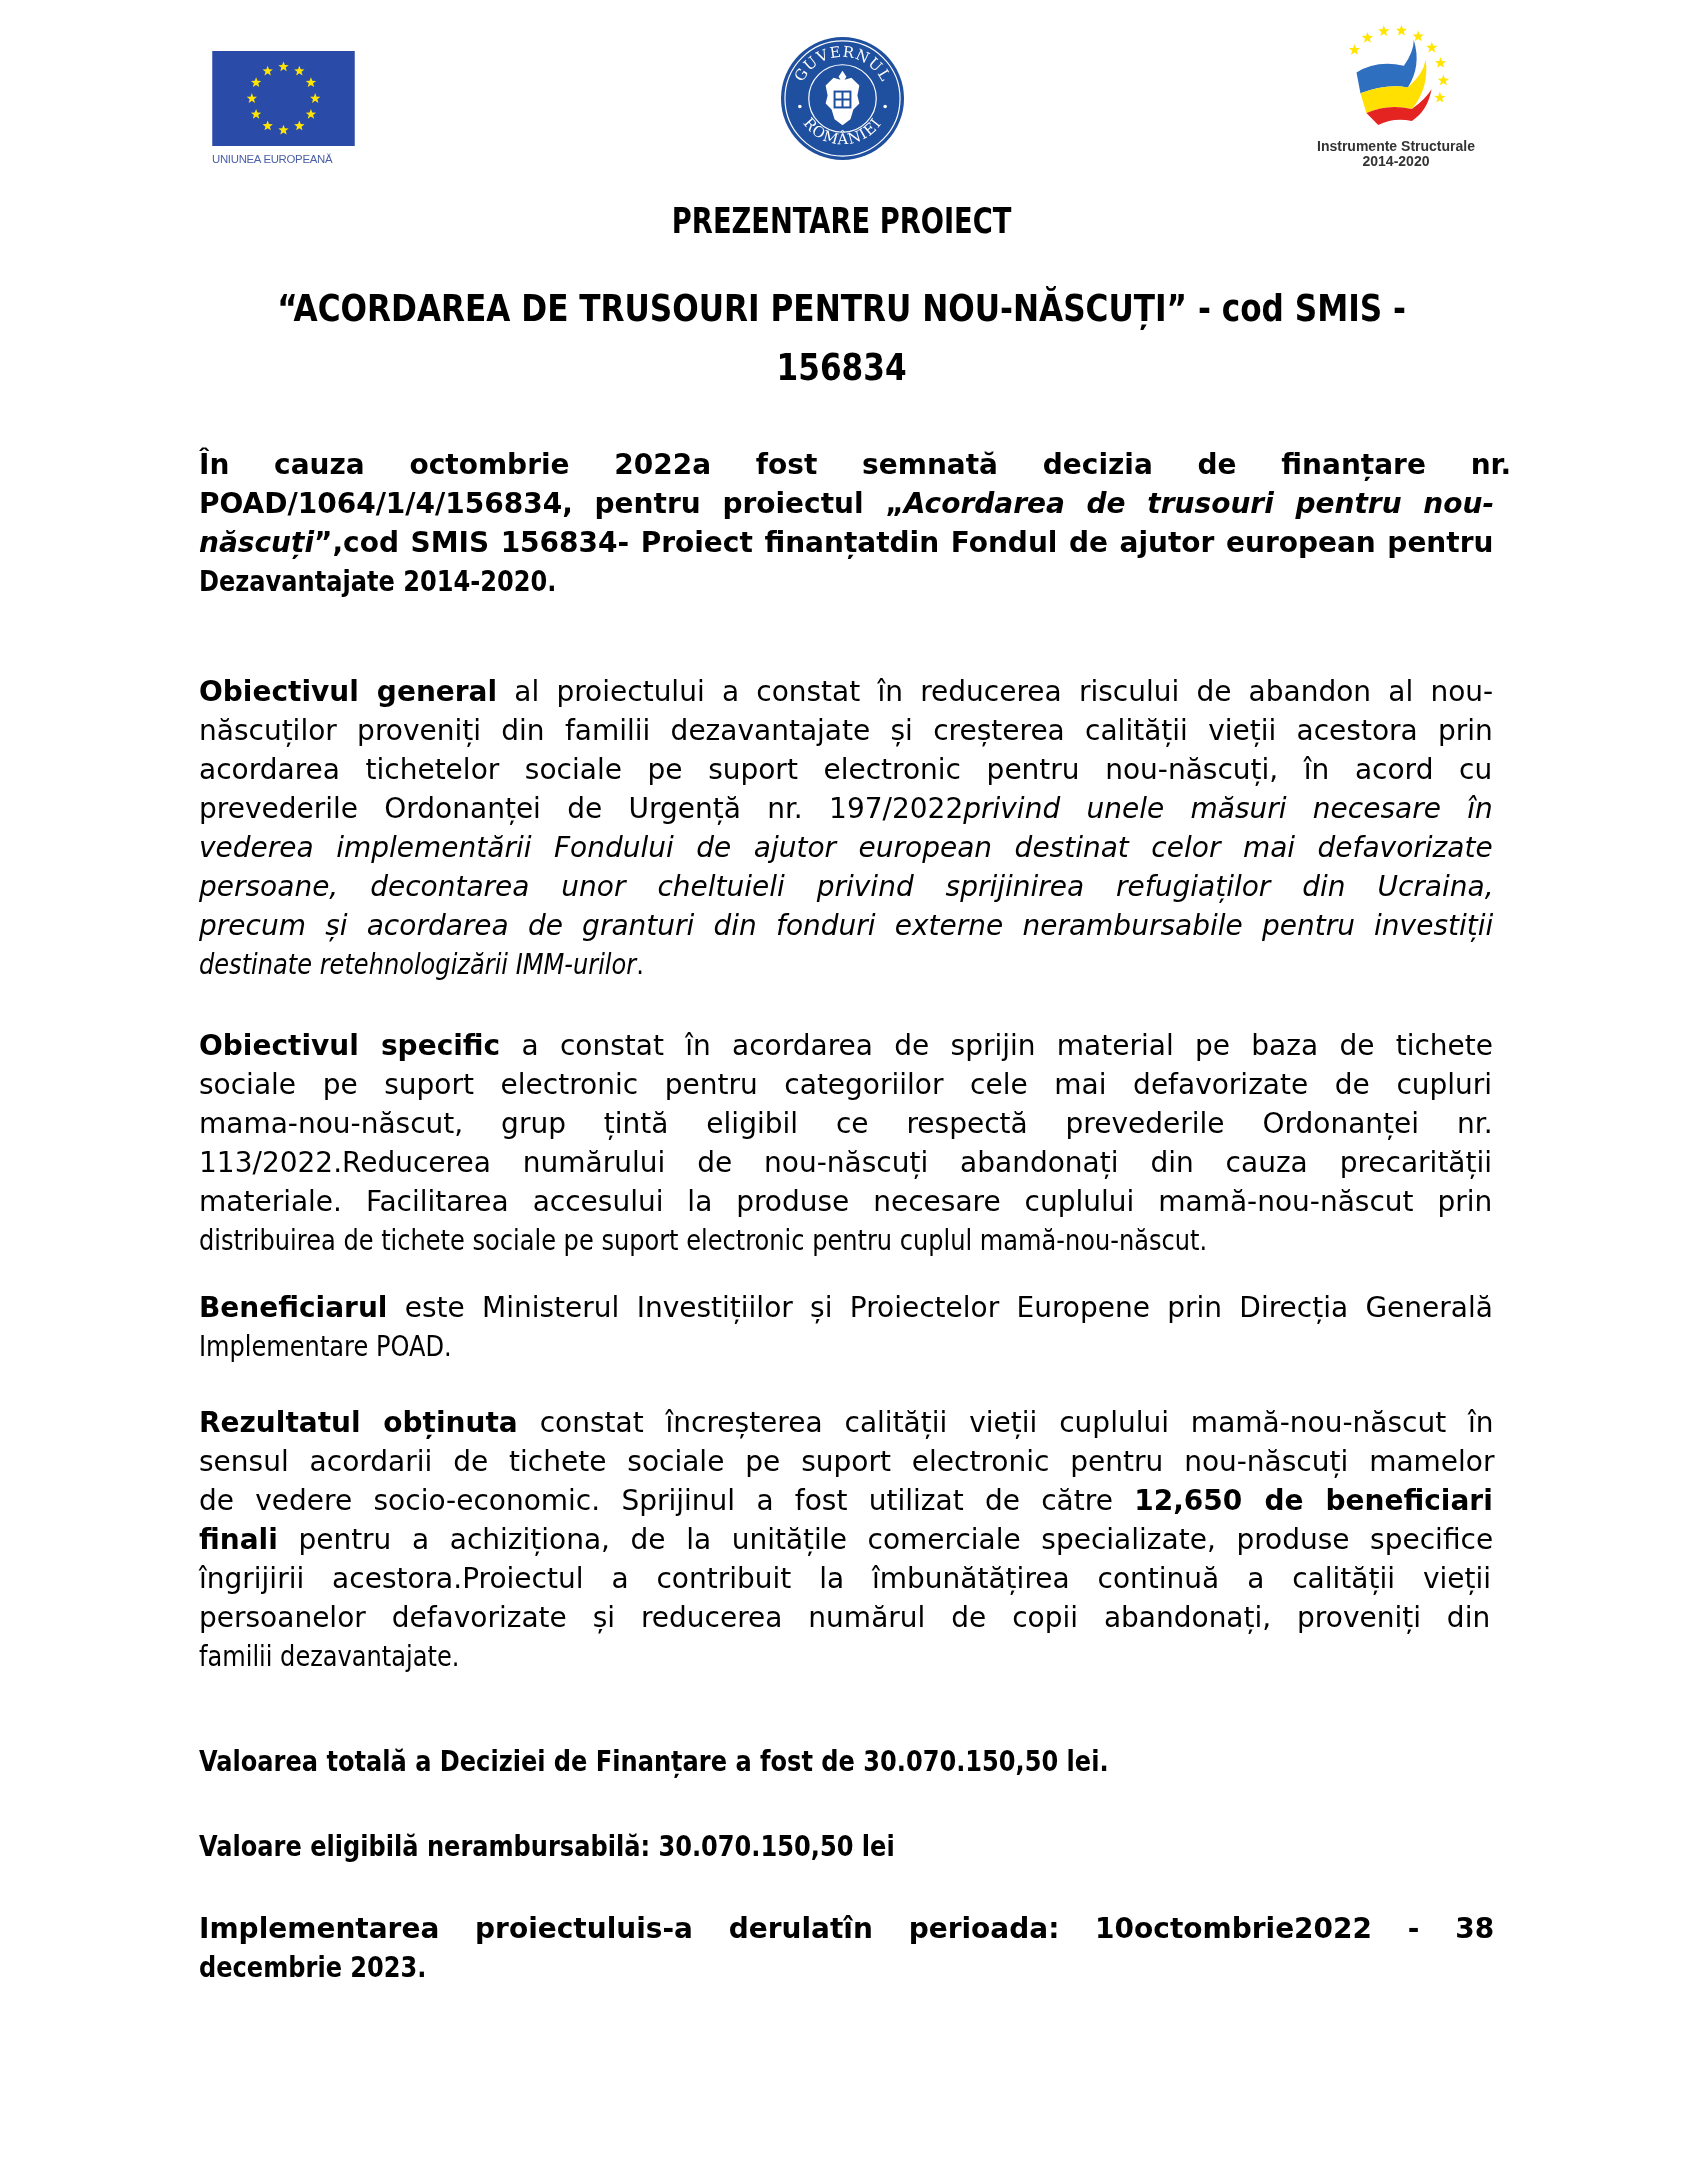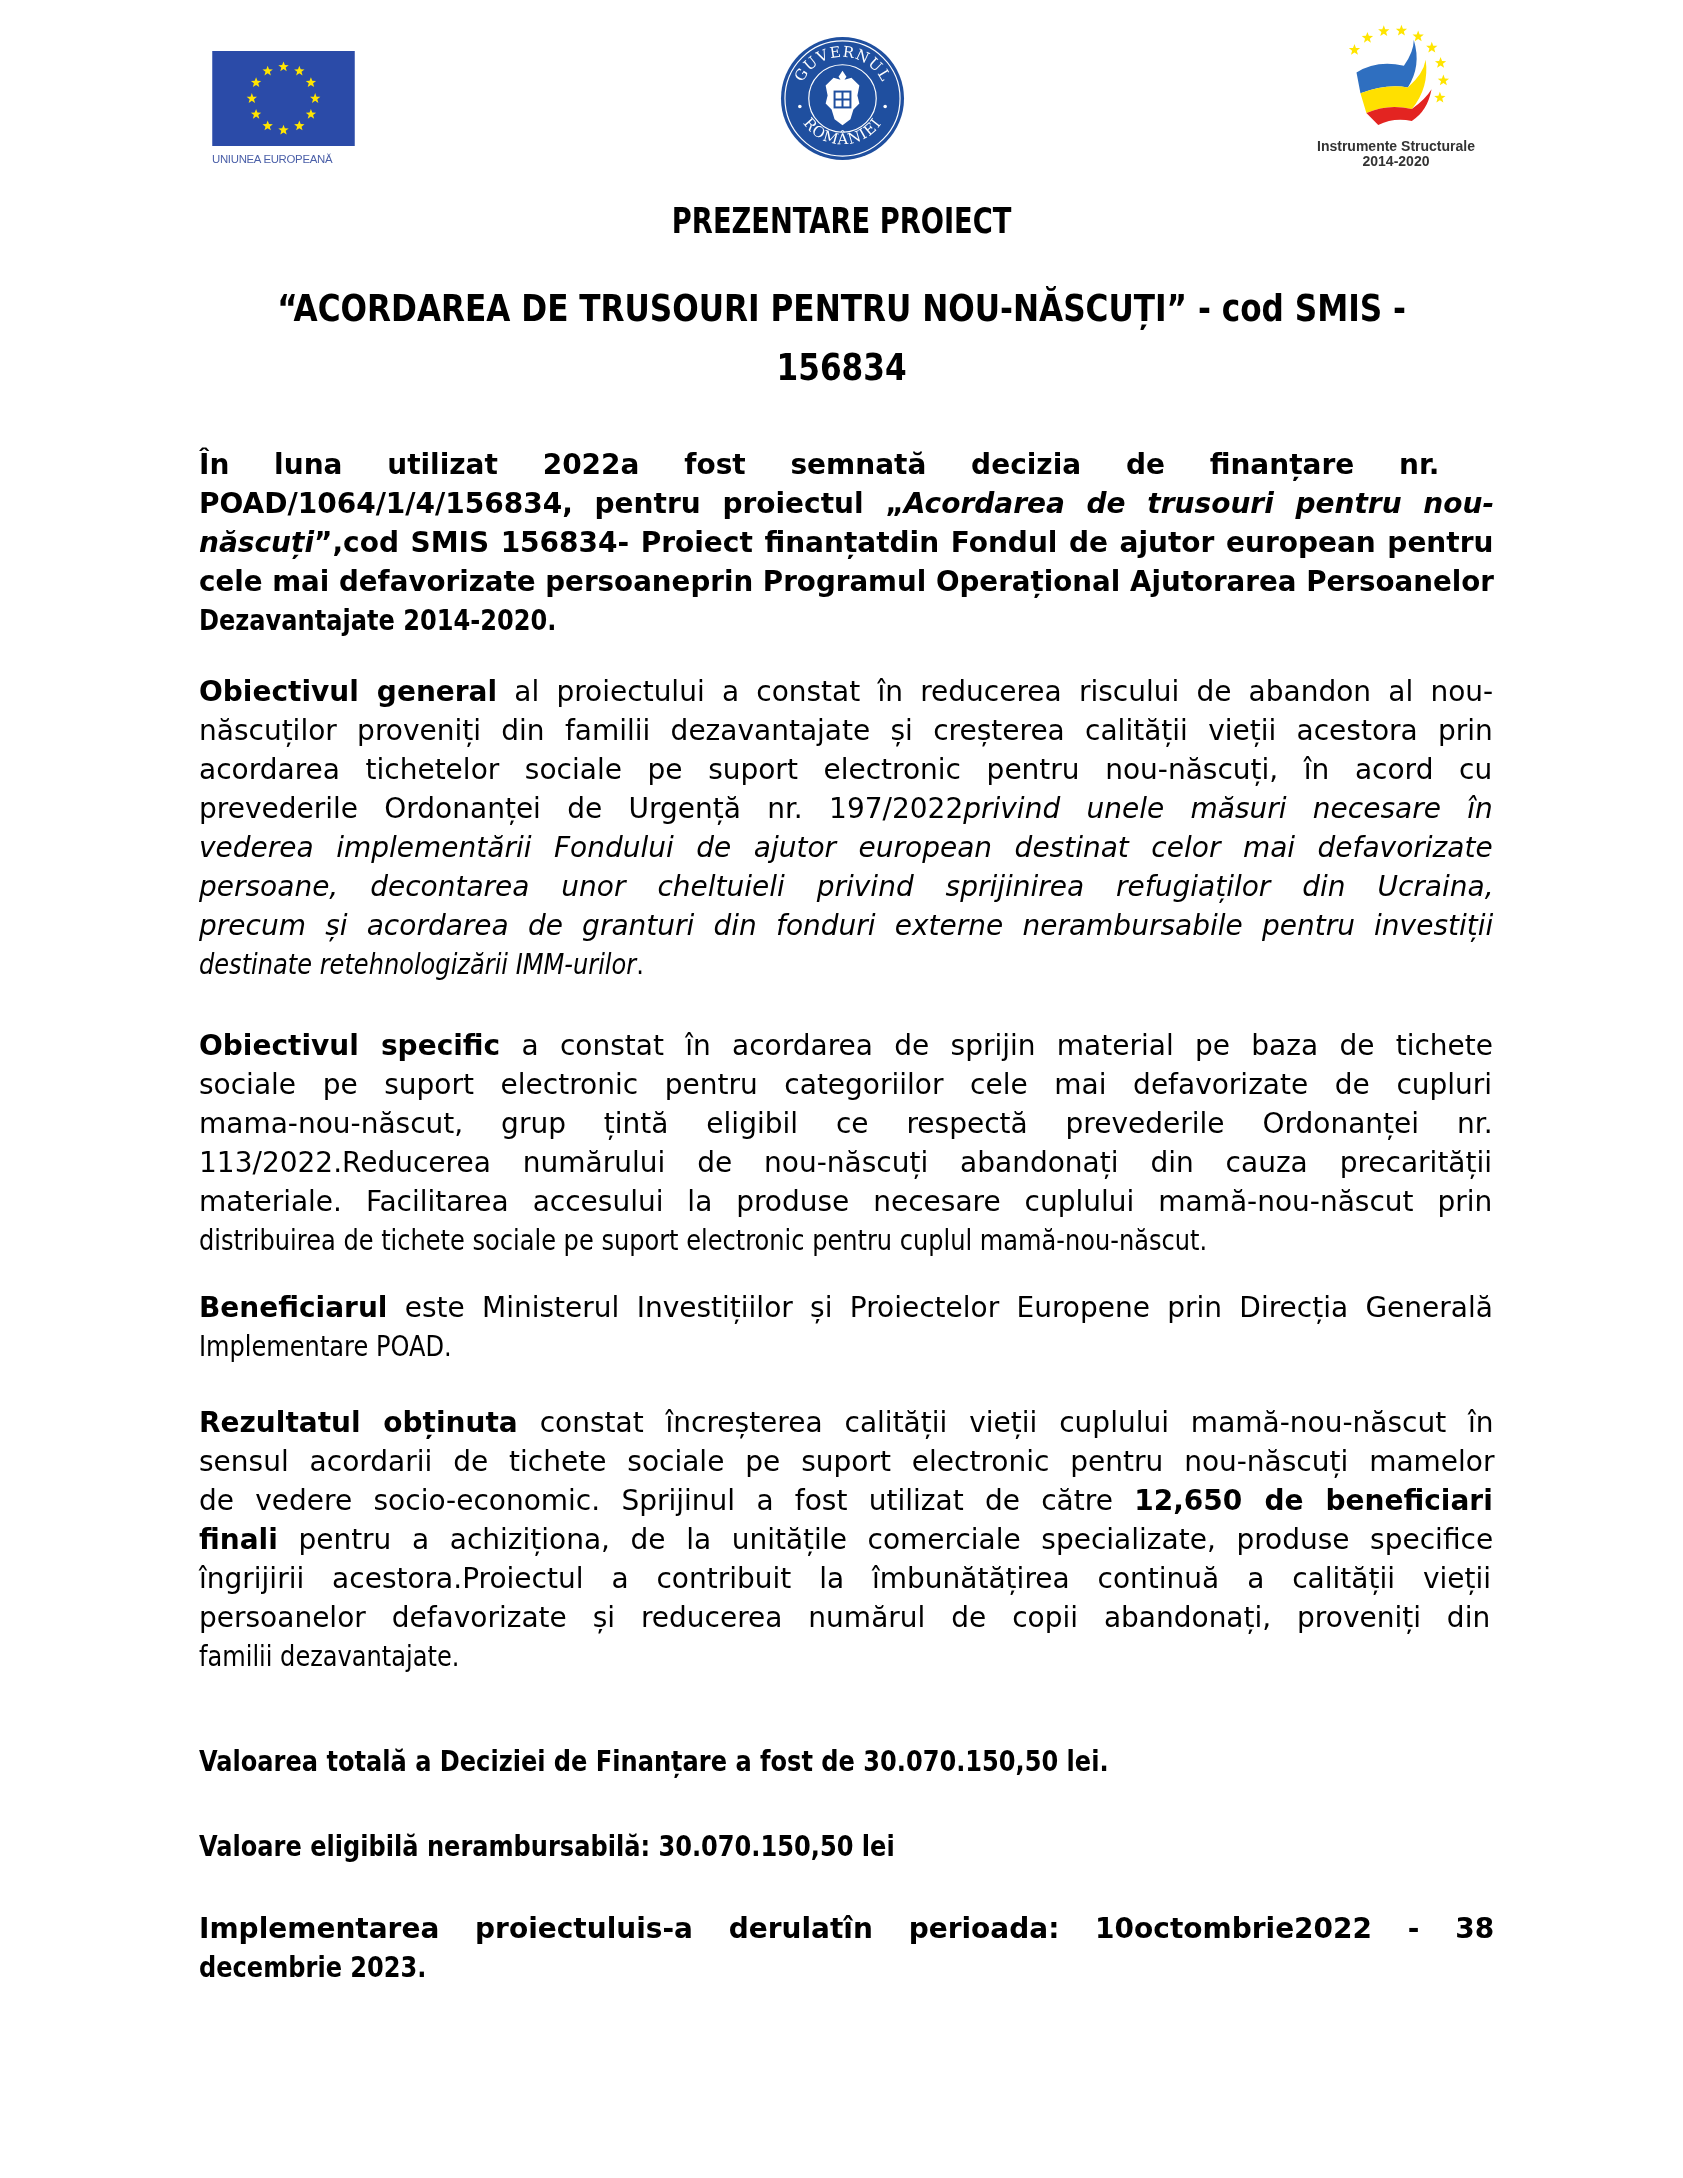--- a/index.html
+++ b/index.html
@@ -111,24 +111,23 @@
 </div>
 
 <div id="main-title" class="title">PREZENTARE PROIECT</div>
 <div id="sub-title" class="title">
   <div>“ACORDAREA DE TRUSOURI PENTRU NOU-NĂSCUȚI” - cod SMIS -</div>
   <div>156834</div>
 </div>
 
 <div id="body">
   <div class="para bold" style="top:445px">
-      <span class="line"><span class="inner" style="word-spacing: 35px;"><span>În luna utilizat 2022a fost semnată decizia de finanțare nr.</span></span></span>
+      <span class="line"><span class="inner" style="word-spacing: 35px;"><span>În cauza octombrie 2022a fost semnată decizia de finanțare nr.</span></span></span>
       <span class="line"><span class="inner" style="word-spacing: 12px;"><span>POAD/1064/1/4/156834, pentru proiectul „</span><span class="i">Acordarea de trusouri pentru nou-</span></span></span>
       <span class="line"><span class="inner" style="word-spacing: 1.8px;"><span class="i">născuți</span><span>”,cod SMIS 156834- Proiect finanțatdin Fondul de ajutor european pentru</span></span></span>
-      <span class="line"><span class="inner" style="transform: scaleX(0.9903);"><span>cele mai defavorizate persoaneprin Programul Operațional Ajutorarea Persoanelor</span></span></span>
       <span class="line"><span class="inner" style="transform: scaleX(0.86);"><span>Dezavantajate 2014-2020.</span></span></span>
     </div>
   <div class="para" style="top:672px">
       <span class="line"><span class="inner" style="word-spacing: 8.3px;"><span class="b">Obiectivul general</span><span> al proiectului a constat în reducerea riscului de abandon al nou-</span></span></span>
       <span class="line"><span class="inner" style="word-spacing: 11.4px;"><span>născuților proveniți din familii dezavantajate și creșterea calității vieții acestora prin</span></span></span>
       <span class="line"><span class="inner" style="word-spacing: 16.7px;"><span>acordarea tichetelor sociale pe suport electronic pentru nou-născuți, în acord cu</span></span></span>
       <span class="line"><span class="inner" style="word-spacing: 17.4px;"><span>prevederile Ordonanței de Urgență nr. 197/2022</span><span class="i">privind unele măsuri necesare în</span></span></span>
       <span class="line"><span class="inner" style="word-spacing: 13.6px;"><span class="i">vederea implementării Fondului de ajutor european destinat celor mai defavorizate</span></span></span>
       <span class="line"><span class="inner" style="word-spacing: 23px;"><span class="i">persoane, decontarea unor cheltuieli privind sprijinirea refugiaților din Ucraina,</span></span></span>
       <span class="line"><span class="inner" style="word-spacing: 10.3px;"><span class="i">precum și acordarea de granturi din fonduri externe nerambursabile pentru investiții</span></span></span>

